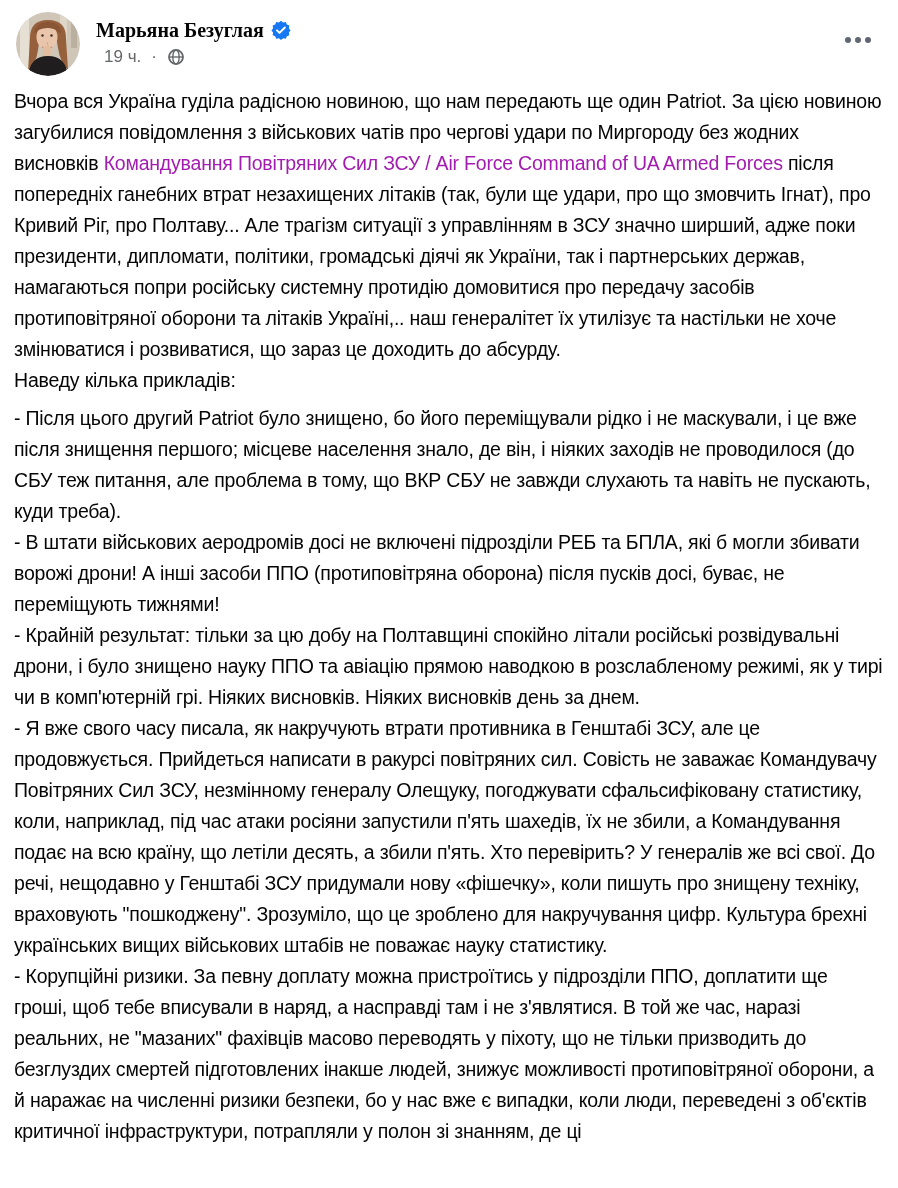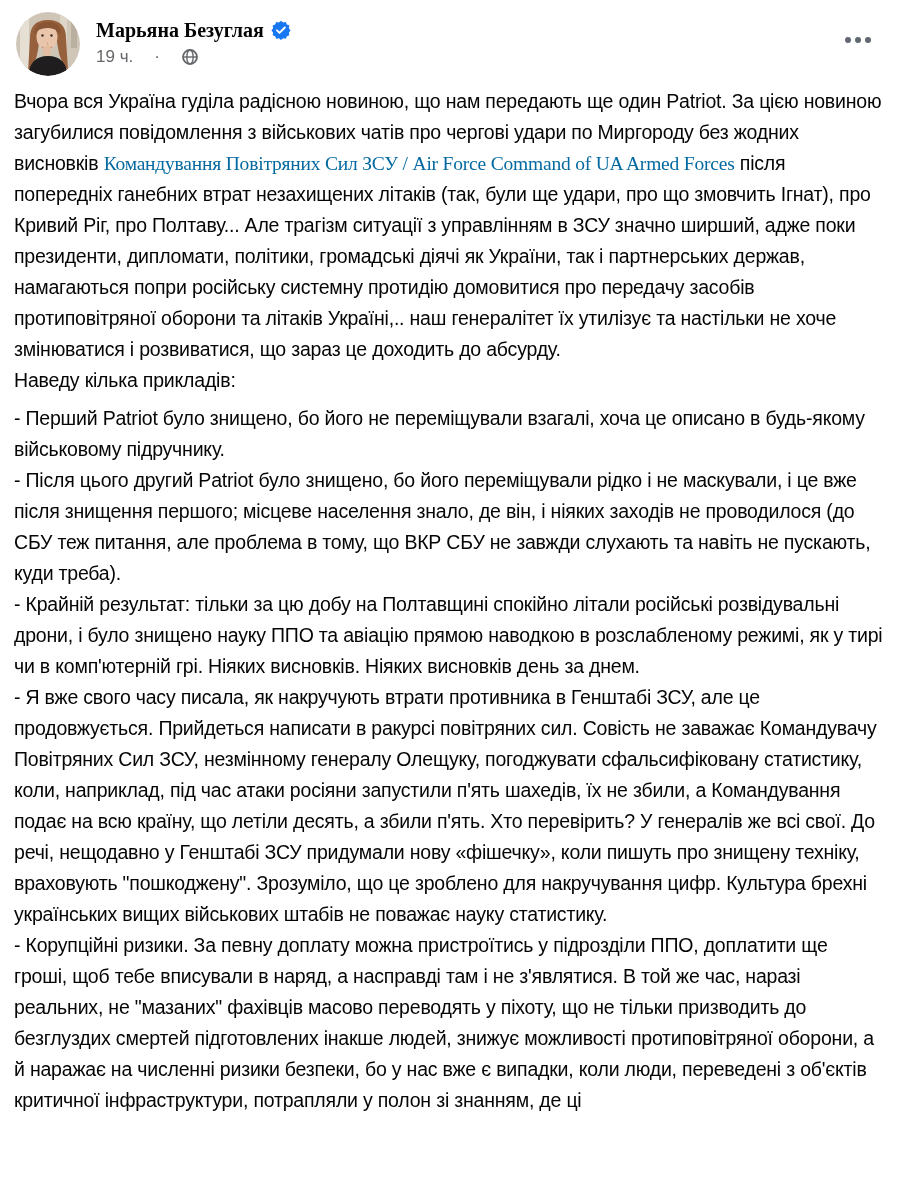--- a/index.html
+++ b/index.html
@@ -23,22 +23,22 @@
   }
   .avatar svg { display:block; width:64px; height:64px; }
   .header-text { margin-left: 16px; padding-top: 6px; min-width: 0; }
   .author-row { display: flex; align-items: center; gap: 7px; font-family: Liberation Serif, serif; }
   .author {
     font-size: 20px; font-weight: 700; color: #050505;
     line-height: 1.2; cursor: pointer;
   }
   .badge { display: inline-flex; width: 20px; height: 20px; }
   .meta-row {
-    display: flex; align-items: center; gap: 21px;
-    margin-top: 5px; color: #65676B; font-size: 17px;
+    display: flex; align-items: center; gap: 10px;
+    margin-top: 5px; color: #65676B; font-size: 17px; margin-left: 8px;
   }
   .meta-row .timestamp { cursor: pointer; }
   .globe { display: inline-flex; width: 16px; height: 16px; margin-left: 1px; }
 
   .more {
     position: absolute; top: 22px; right: 18px;
     width: 44px; height: 36px; border: none; background: transparent;
     border-radius: 8px; cursor: pointer;
     display: flex; align-items: center; justify-content: center;
   }
@@ -51,21 +51,21 @@
   .dots::after  { position: absolute; left:  10px; top: 0; }
 
   
   .post-body {
     padding: 6px 15px 16px 14px;
     font-size: 19.5px; line-height: 31px; letter-spacing: -0.2px;
     color: #050505;
   }
   .para { margin: 0; white-space: pre-line; }
   .para.intro { margin-bottom: 7px; }
-  a.entity-link { color: #0369a1; text-decoration: none; cursor: pointer; font-family: Liberation Serif, serif; }
+  a.entity-link { color: #a21caf; text-decoration: none; cursor: pointer; }
 </style>
 </head>
 <body>
 
 <div class="fb-post">
 
   <div class="post-header">
 
     <div class="avatar">
       <svg viewBox="0 0 64 64">
@@ -121,20 +121,20 @@
     </div>
 
     <button class="more" aria-label="More options">
       <span class="dots"></span>
     </button>
   </div>
 
   <div class="post-body">
     <div class="para intro"><span>Вчора вся Україна гуділа радісною новиною, що нам передають ще один Patriot. За цією новиною загубилися повідомлення з військових чатів про чергові удари по Миргороду без жодних висновків </span><a class="entity-link" href="#">Командування Повітряних Сил ЗСУ / Air Force Command of UA Armed Forces</a><span> після попередніх ганебних втрат незахищених літаків (так, були ще удари, про що змовчить Ігнат), про Кривий Ріг, про Полтаву... Але трагізм ситуації з управлінням в ЗСУ значно ширший, адже поки президенти, дипломати, політики, громадські діячі як України, так і партнерських держав, намагаються попри російську системну протидію домовитися про передачу засобів протиповітряної оборони та літаків Україні,.. наш генералітет їх утилізує та настільки не хоче змінюватися і розвиватися, що зараз це доходить до абсурду.
 Наведу кілька прикладів:</span></div>
-    <div class="para">- Перший Patriot було знищено, бо його не переміщували взагалі, хоча це описано в будь-якому військовому підручнику.</div>
     <div class="para">- Після цього другий Patriot було знищено, бо його переміщували рідко і не маскували, і це вже після знищення першого; місцеве населення знало, де він, і ніяких заходів не проводилося (до СБУ теж питання, але проблема в тому, що ВКР СБУ не завжди слухають та навіть не пускають, куди треба).</div>
+    <div class="para">- В штати військових аеродромів досі не включені підрозділи РЕБ та БПЛА, які б могли збивати ворожі дрони! А інші засоби ППО (протиповітряна оборона) після пусків досі, буває, не переміщують тижнями!</div>
     <div class="para">- Крайній результат: тільки за цю добу на Полтавщині спокійно літали російські розвідувальні дрони, і було знищено науку ППО та авіацію прямою наводкою в розслабленому режимі, як у тирі чи в комп'ютерній грі. Ніяких висновків. Ніяких висновків день за днем.</div>
     <div class="para">- Я вже свого часу писала, як накручують втрати противника в Генштабі ЗСУ, але це продовжується. Прийдеться написати в ракурсі повітряних сил. Совість не заважає Командувачу Повітряних Сил ЗСУ, незмінному генералу Олещуку, погоджувати сфальсифіковану статистику, коли, наприклад, під час атаки росіяни запустили п'ять шахедів, їх не збили, а Командування подає на всю країну, що летіли десять, а збили п'ять. Хто перевірить? У генералів же всі свої. До речі, нещодавно у Генштабі ЗСУ придумали нову «фішечку», коли пишуть про знищену техніку, враховують "пошкоджену". Зрозуміло, що це зроблено для накручування цифр. Культура брехні українських вищих військових штабів не поважає науку статистику.</div>
     <div class="para">- Корупційні ризики. За певну доплату можна пристроїтись у підрозділи ППО, доплатити ще гроші, щоб тебе вписували в наряд, а насправді там і не з'являтися. В той же час, наразі реальних, не "мазаних" фахівців масово переводять у піхоту, що не тільки призводить до безглуздих смертей підготовлених інакше людей, знижує можливості протиповітряної оборони, а й наражає на численні ризики безпеки, бо у нас вже є випадки, коли люди, переведені з об'єктів критичної інфраструктури, потрапляли у полон зі знанням, де ці</div>
   </div>
 
 </div>
 
 </body></html>

